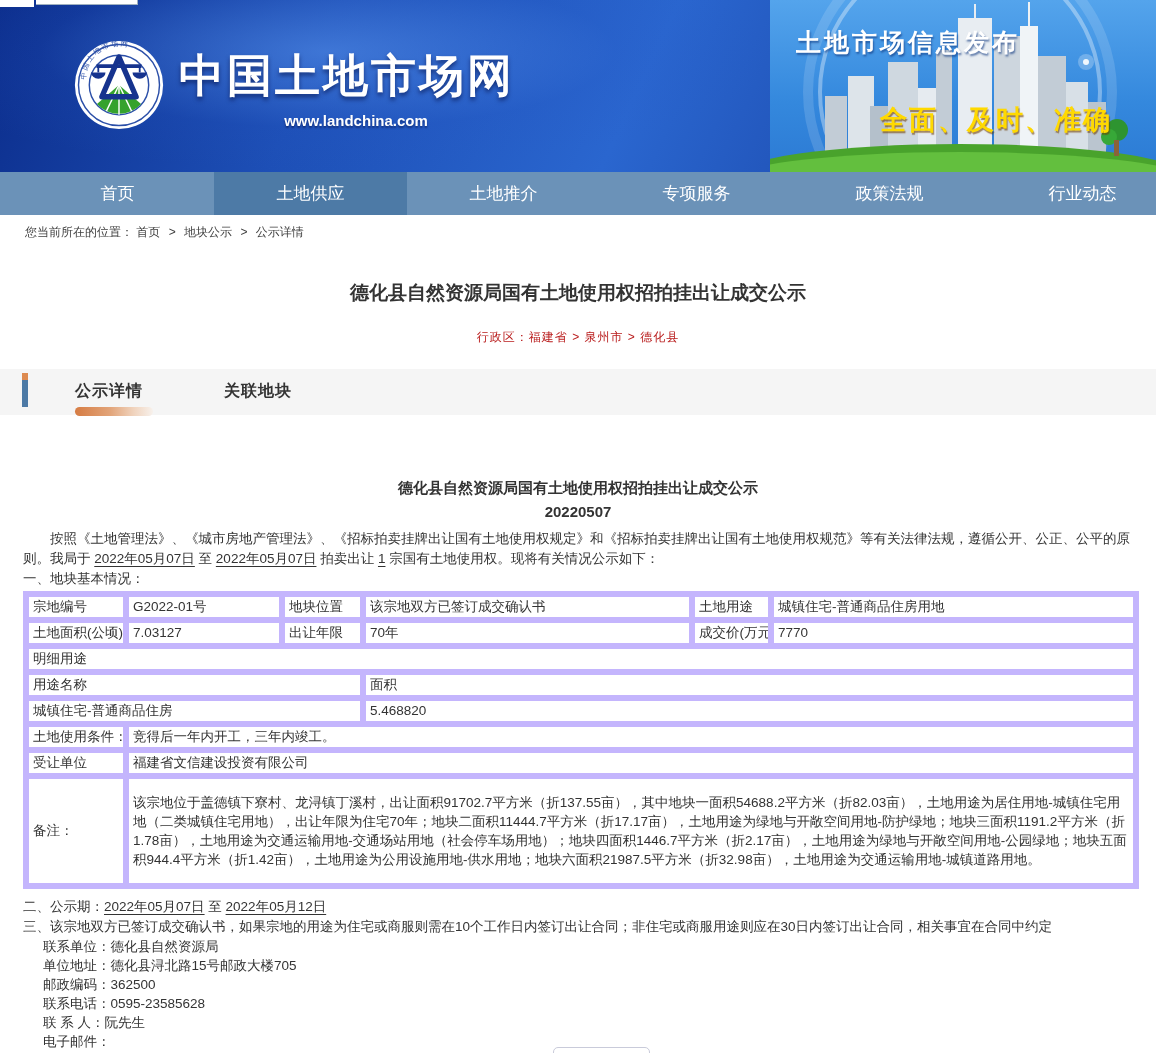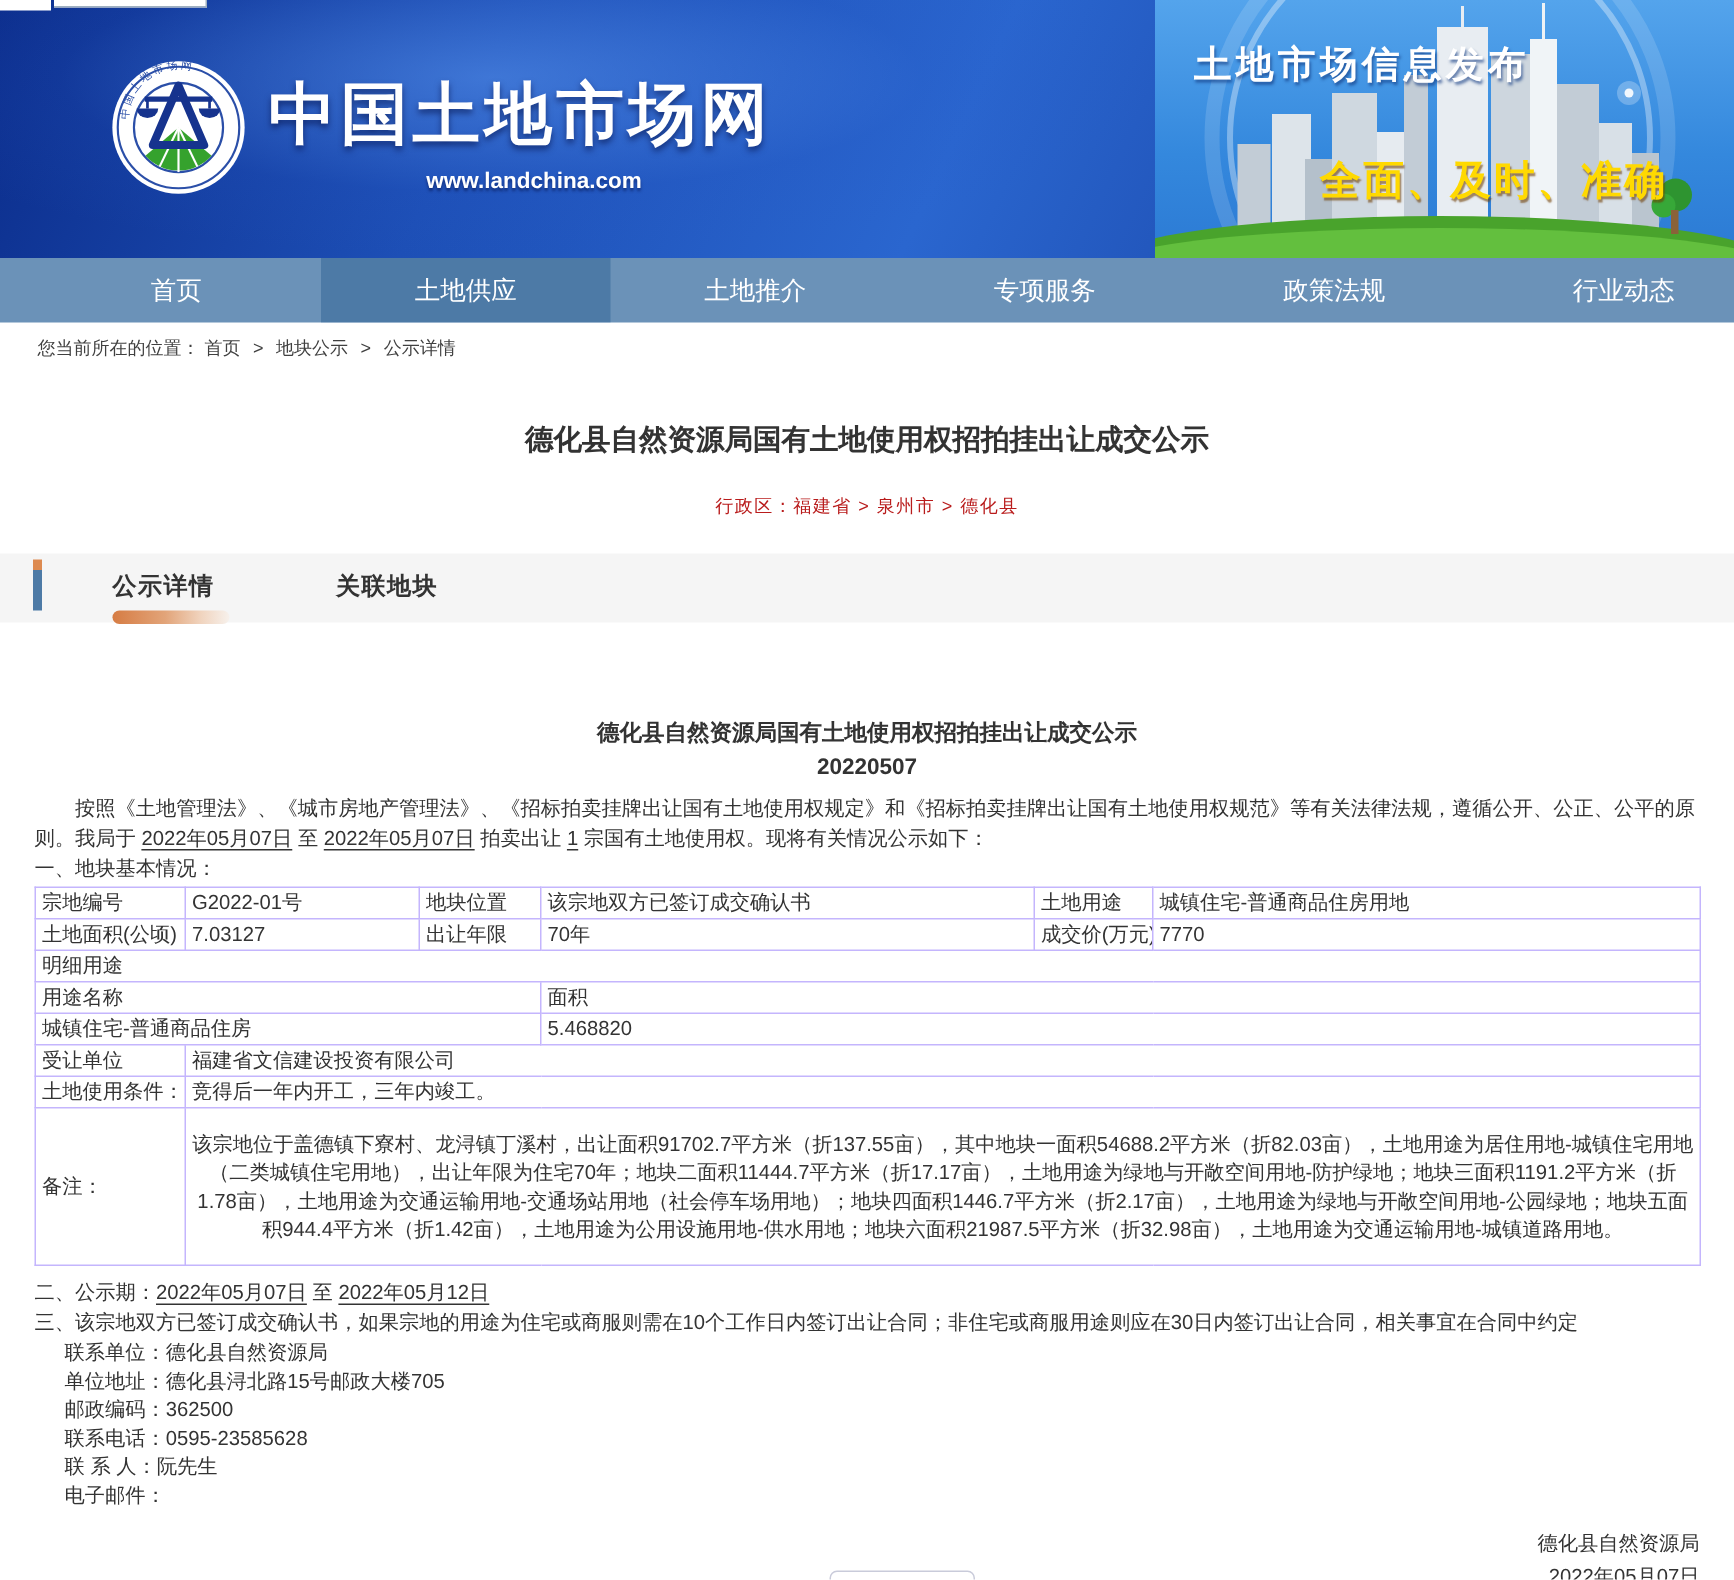--- a/index.html
+++ b/index.html
@@ -62,23 +62,23 @@
     background:linear-gradient(90deg,#d67c43 0%,#e2a479 45%,#f0d3bd 75%,#f7f1ec 100%); }
   
   .content { padding:0 23px; font-size:13.5px; color:#333; }
   .ann-title { text-align:center; font-weight:bold; font-size:15px; margin-top:64px; }
   .ann-no { text-align:center; font-weight:bold; font-size:15px; margin-top:5px; }
   .intro { margin-top:9px; line-height:20px; text-indent:2em; }
   .ul { text-decoration:underline; text-underline-offset:3px; }
   .sec-heading { line-height:20px; }
   
   table.land { border-collapse:collapse; width:1110px; margin-top:2px; table-layout:fixed; }
-  table.land td { border:1px solid #c4b5fd; padding:1px 4px; font-size:13.5px; line-height:18px;
+  table.land td { border:6px solid #c4b5fd; padding:1px 4px; font-size:13.5px; line-height:18px;
     height:20px; overflow:hidden; white-space:nowrap; }
-  table.land td.wrap { white-space:normal; line-height:19px; padding:14px 4px;text-align:center; }
+  table.land td.wrap { white-space:normal; line-height:19px; padding:14px 4px; }
   
   .sec { line-height:20px; }
   .sec2 { margin-top:8px; }
   .contact-line { line-height:19px; padding-left:20px; }
   .signature { text-align:right; line-height:22px; margin-top:12px; }
   .partial-button { position:absolute; left:553px; top:1047px; width:97px; height:14px;
     background:#fff; border:1px solid #c9cbda; border-radius:5px 5px 0 0; }
 </style>
 </head>
 <body>
@@ -222,26 +222,26 @@
     </tr>
     <tr>
       <td colspan="3">用途名称</td>
       <td colspan="3">面积</td>
     </tr>
     <tr>
       <td colspan="3">城镇住宅-普通商品住房</td>
       <td colspan="3">5.468820</td>
     </tr>
     <tr>
+      <td>土地使用条件：</td>
+      <td colspan="5">竞得后一年内开工，三年内竣工。</td>
+    </tr>
+    <tr>
       <td>受让单位</td>
       <td colspan="5">福建省文信建设投资有限公司</td>
-    </tr>
-    <tr>
-      <td>土地使用条件：</td>
-      <td colspan="5">竞得后一年内开工，三年内竣工。</td>
     </tr>
     <tr>
       <td>备注：</td>
       <td colspan="5" class="wrap">该宗地位于盖德镇下寮村、龙浔镇丁溪村，出让面积91702.7平方米（折137.55亩），其中地块一面积54688.2平方米（折82.03亩），土地用途为居住用地-城镇住宅用地（二类城镇住宅用地），出让年限为住宅70年；地块二面积11444.7平方米（折17.17亩），土地用途为绿地与开敞空间用地-防护绿地；地块三面积1191.2平方米（折1.78亩），土地用途为交通运输用地-交通场站用地（社会停车场用地）；地块四面积1446.7平方米（折2.17亩），土地用途为绿地与开敞空间用地-公园绿地；地块五面积944.4平方米（折1.42亩），土地用途为公用设施用地-供水用地；地块六面积21987.5平方米（折32.98亩），土地用途为交通运输用地-城镇道路用地。</td>
     </tr>
   </tbody>
     </table>
 
   <div class="sec sec2">
     <span>二、公示期：</span><span class="ul">2022年05月07日</span><span> 至 </span><span class="ul">2022年05月12日</span>

